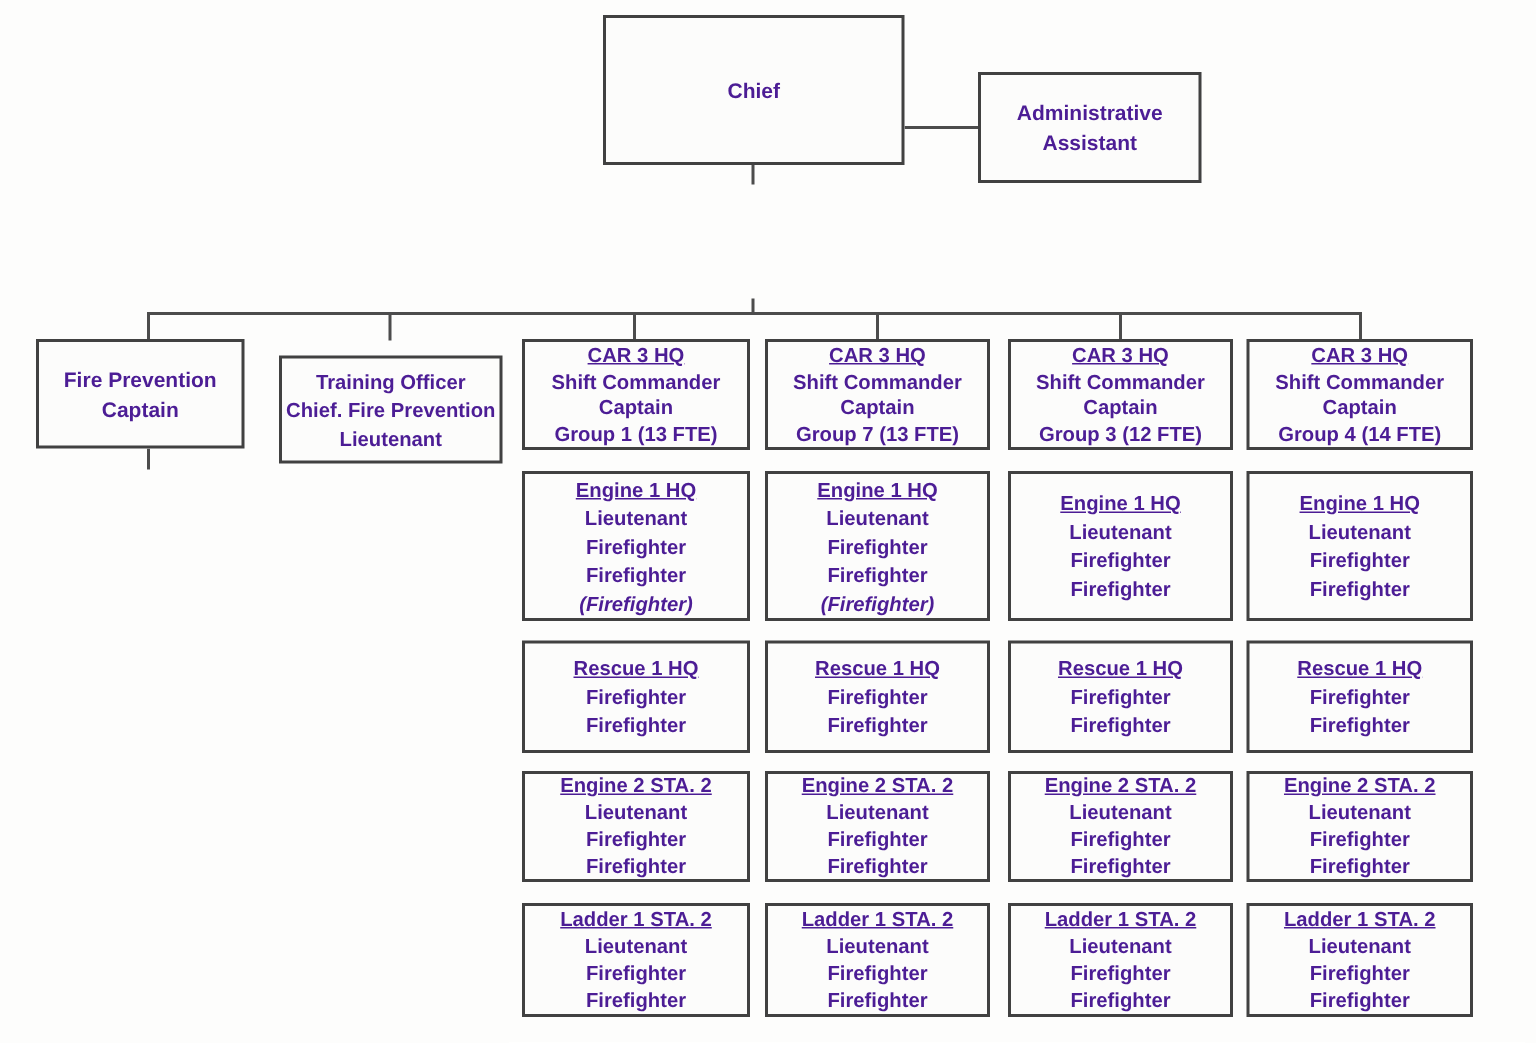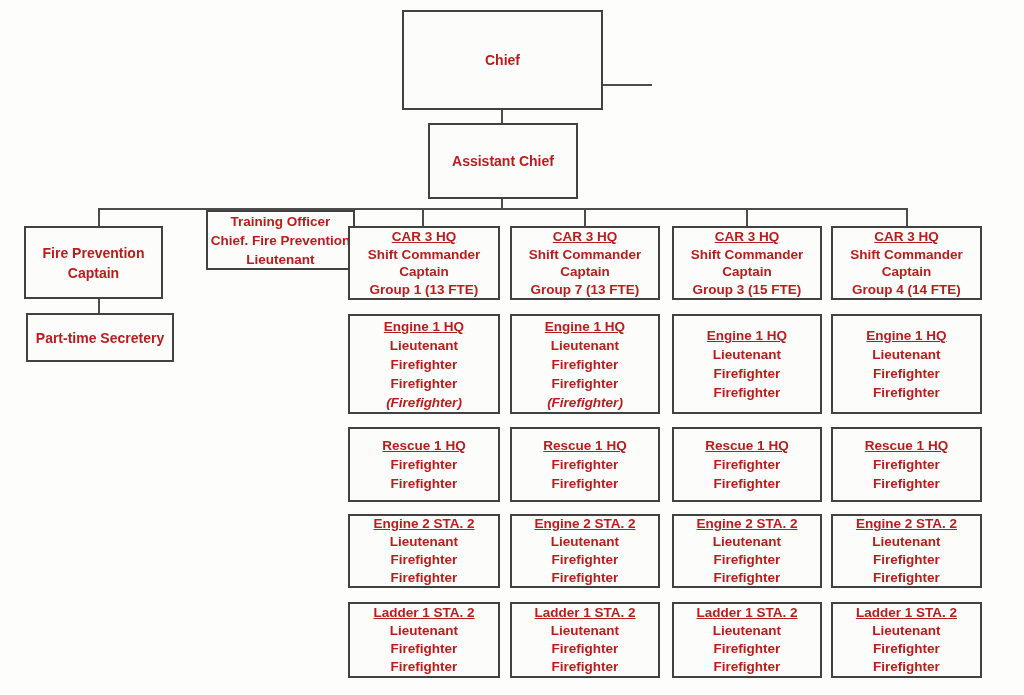--- a/index.html
+++ b/index.html
@@ -5,21 +5,21 @@
   html, body { margin:0; padding:0; background:#ffffff; }
   .canvas {
     position:relative; width:1024px; height:695px;
     background:#fdfdfc; overflow:hidden;
     font-family:"Liberation Sans", sans-serif;
   }
   .node {
     position:absolute; box-sizing:border-box;
     border:2px solid #414141; background:#fcfcfb;
     display:flex; flex-direction:column; justify-content:center; align-items:center;
-    text-align:center; color:#b91c1c; font-weight:700;
+    text-align:center; color:#4c1d95; font-weight:700;
   }
   .line { font-size:13.5px; line-height:19px; white-space:nowrap; }
   .sz14 .line { font-size:14px; line-height:20px; }
   .lh17 .line { line-height:17.5px;text-align:right; }
   .lh18 .line { line-height:18px; }
   .u { text-decoration:underline; }
   .i { font-style:italic; }
   .conn { position:absolute; background:#4c4c4c; }
 </style>
 </head>
@@ -36,59 +36,57 @@
   <div class="conn" style="left:422px;top:208px;width:2px;height:18px;"></div>
   <div class="conn" style="left:584px;top:208px;width:2px;height:18px;"></div>
   <div class="conn" style="left:746px;top:208px;width:2px;height:18px;"></div>
   <div class="conn" style="left:906px;top:208px;width:2px;height:18px;"></div>
   <div class="conn" style="left:98px;top:299px;width:2px;height:14px;"></div>
 
   <div class="node sz14" style="left:402px;top:10px;width:201px;height:100px;">
     <div class="line">Chief</div>
   </div>
 
-
-  <div class="node sz14" style="left:428px;top:123px;width:150px;height:76px;">
-    <div class="line">Assistant Chief</div>
-  </div>
+  <div class="node sz14" style="left:652px;top:48px;width:149px;height:74px;">
+    <div class="line">Administrative</div>
+    <div class="line">Assistant</div>
+  </div>
+
 
   <div class="node sz14" style="left:24px;top:226px;width:139px;height:73px;">
     <div class="line">Fire Prevention</div>
     <div class="line">Captain</div>
   </div>
 
-  <div class="node" style="left:186px;top:210px;width:149px;height:60px;margin-left:20px;">
+  <div class="node" style="left:186px;top:237px;width:149px;height:72px;">
     <div class="line">Training Officer</div>
     <div class="line">Chief. Fire Prevention</div>
     <div class="line">Lieutenant</div>
   </div>
 
-  <div class="node sz14" style="left:26px;top:313px;width:148px;height:49px;">
-    <div class="line">Part-time Secretery</div>
-  </div>
 
   <div class="node lh17" style="left:348px;top:226px;width:152px;height:74px;">
     <div class="line u">CAR 3 HQ</div>
     <div class="line">Shift Commander</div>
     <div class="line">Captain</div>
     <div class="line">Group 1 (13 FTE)</div>
   </div>
 
   <div class="node lh17" style="left:510px;top:226px;width:150px;height:74px;">
     <div class="line u">CAR 3 HQ</div>
     <div class="line">Shift Commander</div>
     <div class="line">Captain</div>
     <div class="line">Group 7 (13 FTE)</div>
   </div>
 
   <div class="node lh17" style="left:672px;top:226px;width:150px;height:74px;">
     <div class="line u">CAR 3 HQ</div>
     <div class="line">Shift Commander</div>
     <div class="line">Captain</div>
-    <div class="line">Group 3 (15 FTE)</div>
+    <div class="line">Group 3 (12 FTE)</div>
   </div>
 
   <div class="node lh17" style="left:831px;top:226px;width:151px;height:74px;">
     <div class="line u">CAR 3 HQ</div>
     <div class="line">Shift Commander</div>
     <div class="line">Captain</div>
     <div class="line">Group 4 (14 FTE)</div>
   </div>
 
   <div class="node" style="left:348px;top:314px;width:152px;height:100px;">

